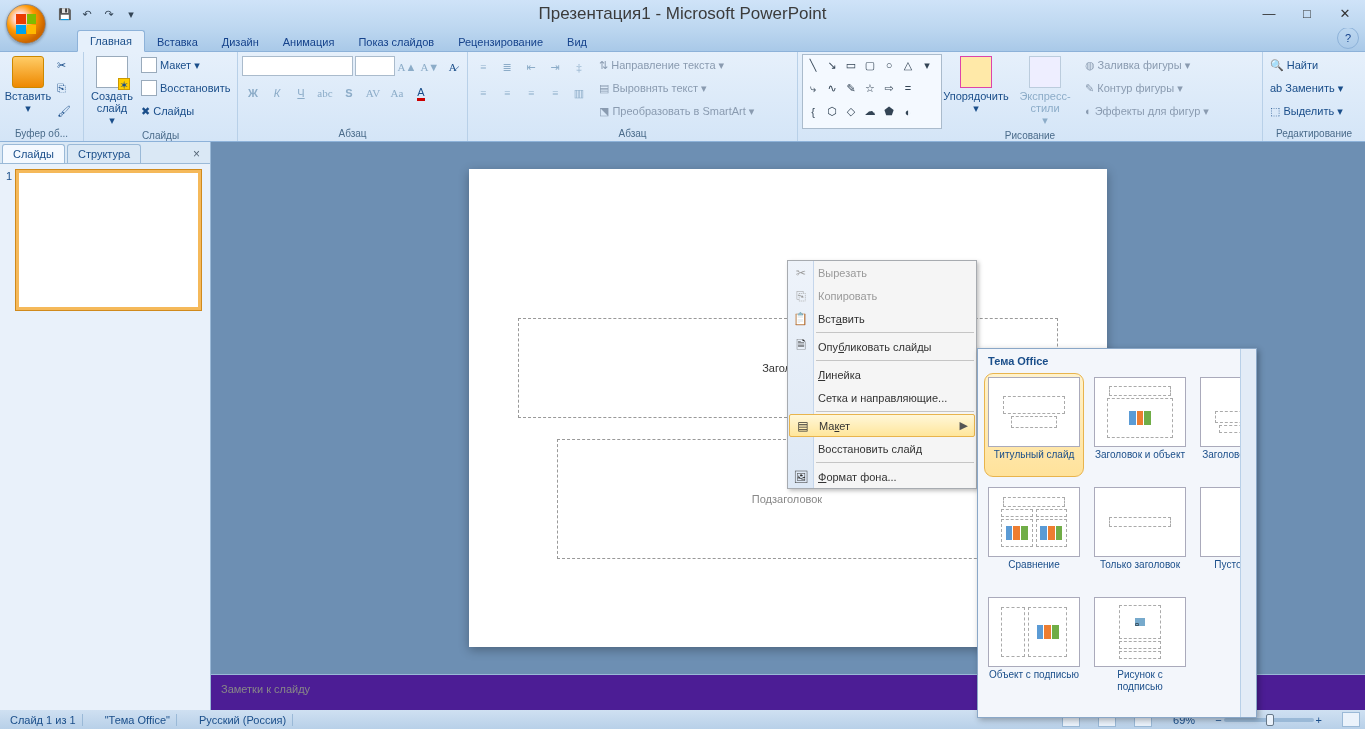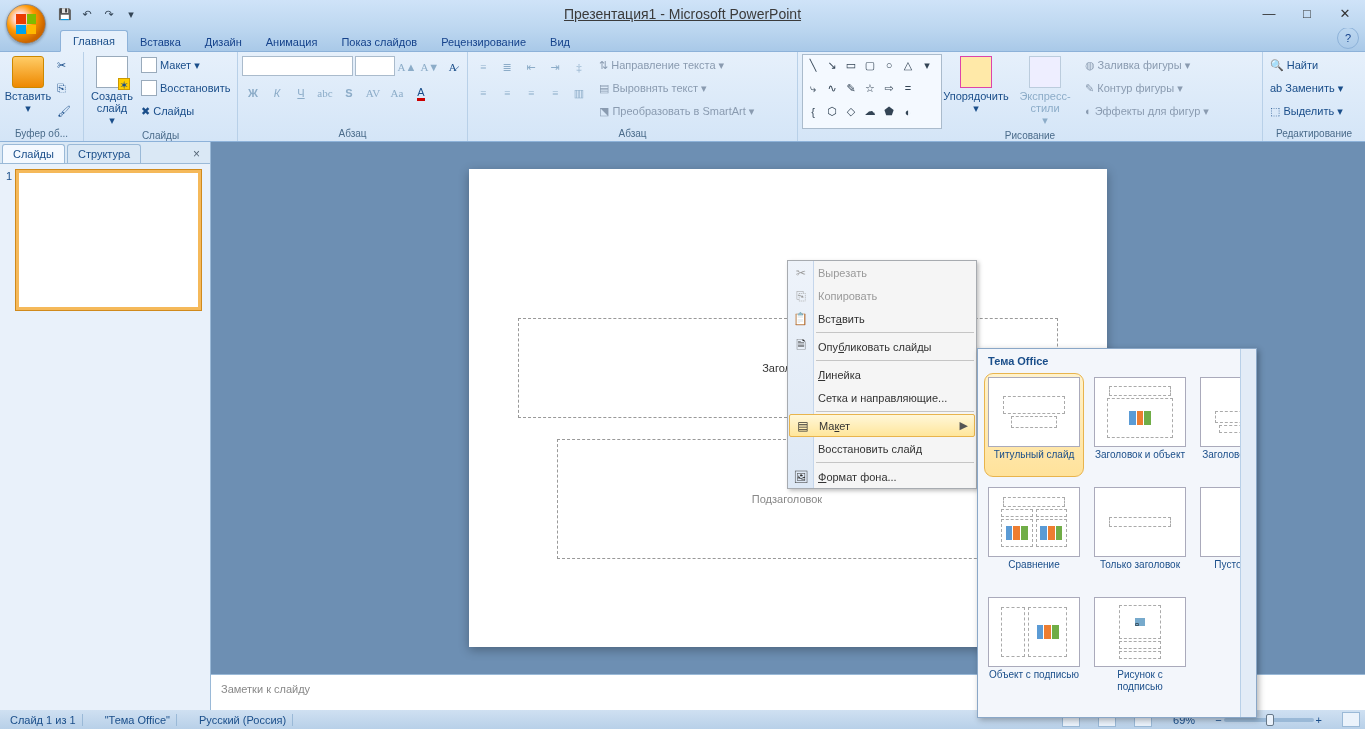--- a/index.html
+++ b/index.html
@@ -6,24 +6,24 @@
 body{background:#9dbcd9;width:1365px;height:729px;overflow:hidden;position:relative;}
 .titlebar{height:28px;background:linear-gradient(#cfe3f8,#bdd7f0);display:flex;align-items:center;position:relative;}
 .office-btn{width:40px;height:40px;border-radius:50%;background:radial-gradient(circle at 35% 35%,#fff,#fdd 15%,#f90 40%,#c60 70%);position:absolute;left:6px;top:4px;z-index:10;border:1px solid #8a8a8a;box-shadow:0 1px 3px rgba(0,0,0,.3);display:flex;align-items:center;justify-content:center;}
 .office-logo{width:20px;height:20px;display:grid;grid-template-columns:1fr 1fr;grid-template-rows:1fr 1fr;gap:1px;}
 .office-logo span:nth-child(1){background:#eb3c00;}
 .office-logo span:nth-child(2){background:#80bb00;}
 .office-logo span:nth-child(3){background:#00a3ee;}
 .office-logo span:nth-child(4){background:#ffb900;}
 .qat{display:flex;align-items:center;margin-left:55px;gap:2px;}
 .qat-btn{width:20px;height:20px;display:flex;align-items:center;justify-content:center;color:#345;cursor:pointer;}
-.title-text{position:absolute;left:50%;transform:translateX(-50%);color:#3b3b3b;font-size:14px;text-decoration:underline;}
+.title-text{position:absolute;left:50%;transform:translateX(-50%);color:#3b3b3b;font-size:17px;}
 .win-controls{position:absolute;right:6px;top:4px;display:flex;gap:10px;}
 .win-btn{width:28px;height:18px;display:flex;align-items:center;justify-content:center;color:#333;font-size:13px;cursor:pointer;}
-.tabsbar{height:24px;background:linear-gradient(#bdd7f0,#a9c9e8);display:flex;padding-left:60px;border-bottom:1px solid #8db2d9;align-items:flex-end;}
+.tabsbar{height:24px;background:linear-gradient(#bdd7f0,#a9c9e8);display:flex;padding-left:77px;border-bottom:1px solid #8db2d9;align-items:flex-end;}
 .tab{padding:4px 12px;color:#15428b;cursor:pointer;margin-bottom:-1px;}
 .tab.active{background:#e6f0fb;border:1px solid #8db2d9;border-bottom:1px solid #e6f0fb;border-radius:3px 3px 0 0;color:#1a4e8a;}
 .tab-help{margin-left:auto;width:22px;height:22px;border:1px solid #8db2d9;border-radius:50%;color:#15428b;display:flex;align-items:center;justify-content:center;margin-right:6px;margin-bottom:2px;}
 .ribbon{height:90px;background:linear-gradient(#e6f0fb,#d4e5f7);display:flex;border-bottom:1px solid #8db2d9;}
 .group{border-right:1px solid #b8d0e8;padding:2px 4px 0;display:flex;flex-direction:column;justify-content:space-between;position:relative;}
 .group-body{display:flex;gap:2px;flex:1;}
 .group-label{text-align:center;color:#4a6b8a;font-size:10px;padding:1px 0 2px;position:relative;}
 .bigbtn{display:flex;flex-direction:column;align-items:center;justify-content:flex-start;padding:2px 4px;width:48px;cursor:pointer;text-align:center;color:#1a4e8a;}
 .bigbtn .ico{width:32px;height:32px;margin-bottom:2px;}
 .smrow{display:flex;flex-direction:column;gap:1px;}
@@ -47,21 +47,21 @@
 .ltab-close{margin-left:auto;margin-right:6px;color:#567;cursor:pointer;font-size:12px;padding:2px 4px;}
 .thumbwrap{padding:6px;display:flex;gap:4px;}
 .thumbnum{color:#1a4e8a;}
 .thumb{width:185px;height:140px;background:#fff;border:3px solid #f5b95a;box-shadow:0 0 0 1px #d08a1c;}
 .canvas{flex:1;overflow:hidden;display:flex;flex-direction:column;}
 .slidearea{flex:1;background:#6d8fb3;display:flex;align-items:center;justify-content:center;position:relative;}
 .slide{width:638px;height:478px;background:#fff;box-shadow:0 3px 10px rgba(0,0,0,.3);position:relative;}
 .ph{position:absolute;border:1px dashed #999;display:flex;align-items:center;justify-content:center;}
 .ph-title{left:49px;top:149px;width:540px;height:100px;font-size:32px;color:#333;}
 .ph-sub{left:88px;top:270px;width:460px;height:120px;font-size:20px;color:#888;}
-.notes{height:36px;background:#ffffff;border-top:1px solid #9ab9d7;padding:8px 10px;color:#888;}
+.notes{height:36px;background:#4c1d95;border-top:1px solid #9ab9d7;padding:8px 10px;color:#888;}
 
 .ctxmenu{position:absolute;left:787px;top:260px;width:190px;background:#f5f5f5;border:1px solid #a7abb0;box-shadow:2px 2px 4px rgba(0,0,0,.25);z-index:50;}
 .ctxmenu .it{height:23px;display:flex;align-items:center;padding-left:30px;position:relative;cursor:pointer;color:#333;}
 .ctxmenu .it.disabled{color:#9a9a9a;}
 .ctxmenu .it .cico{position:absolute;left:4px;width:18px;height:18px;display:flex;align-items:center;justify-content:center;font-size:12px;}
 .ctxmenu .sep{height:1px;background:#c5c5c5;margin:2px 2px 2px 28px;}
 .ctxmenu .iconcol{position:absolute;left:0;top:0;bottom:0;width:26px;background:linear-gradient(#eef3fa,#dde8f5);border-right:1px solid #c5d6eb;}
 .ctxmenu .it.hl{background:linear-gradient(#fff7d9,#ffe69b);border:1px solid #e8b44d;border-radius:2px;margin:0 1px;padding-left:29px;}
 .ctxmenu .it .arrow{margin-left:auto;margin-right:6px;color:#555;}
 .ctxmenu .it u{text-decoration:underline;}

